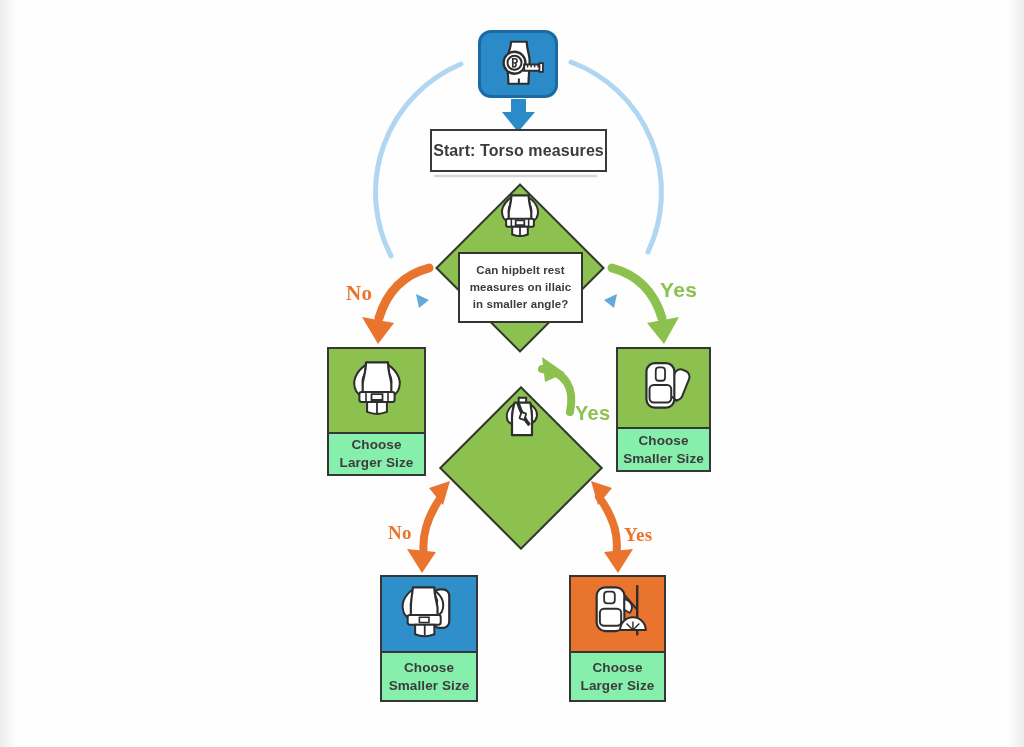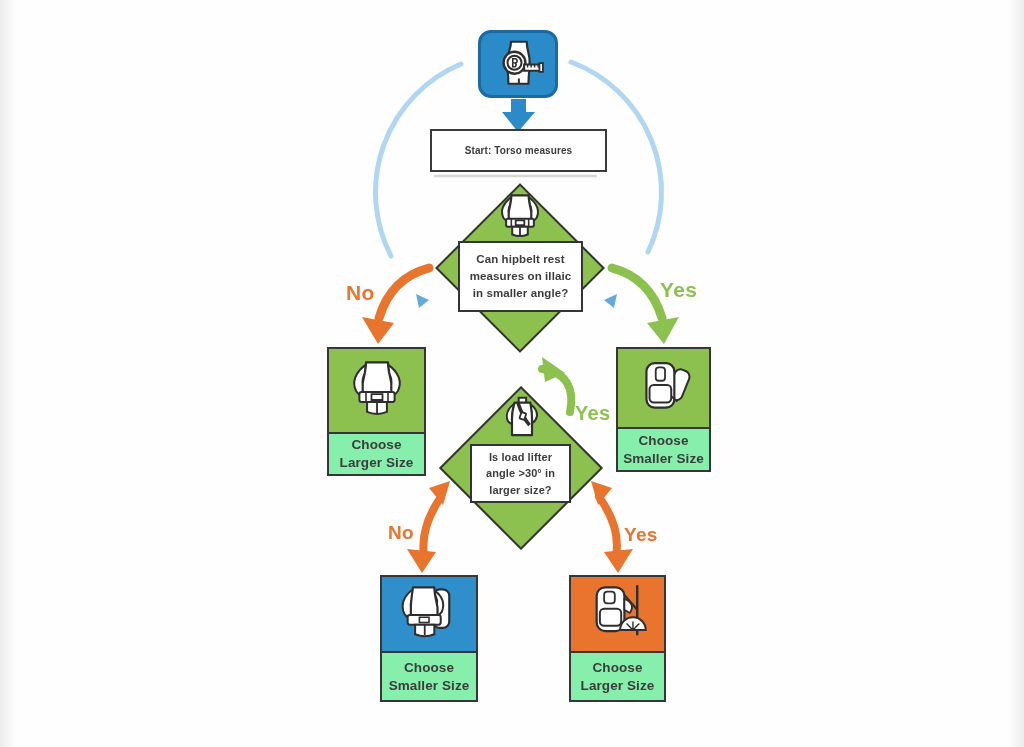--- a/index.html
+++ b/index.html
@@ -15,39 +15,39 @@
 
   .start-icon{
     left:478px;top:30px;width:80px;height:68px;z-index:2;
     background:#2b8bc9;border:3px solid #1b6aa4;border-radius:13px;
     display:flex;align-items:center;justify-content:center;box-sizing:border-box;
   }
   .start-box{
     left:430px;top:129px;width:177px;height:43px;z-index:2;box-sizing:border-box;
     background:#ffffff;border:2px solid #3a3a3a;
     display:flex;flex-direction:column;align-items:center;justify-content:center;
-    font-size:10px;font-weight:700;line-height:1.35;letter-spacing:.1px;text-align:center;
+    font-size:16px;font-weight:700;line-height:1.35;letter-spacing:.1px;text-align:center;
   }
   .diamond{
     z-index:2;box-sizing:border-box;transform:rotate(45deg);
     background:#8dc14f;border:2.5px solid #343434;
   }
   .d1{left:460px;top:208px;width:120px;height:120px;}
   .d2{left:463px;top:410px;width:116px;height:116px;}
   .dq{
     z-index:3;box-sizing:border-box;background:#ffffff;border:2px solid #343434;
     display:flex;flex-direction:column;align-items:center;justify-content:center;
     font-size:11.5px;font-weight:700;line-height:1.5;text-align:center;letter-spacing:.1px;
   }
-  .dq1{left:458px;top:241px;width:125px;height:71px;}
+  .dq1{left:458px;top:252px;width:125px;height:71px;}
   .dq2{left:470px;top:444px;width:101px;height:59px;font-size:11px;}
   .dicon{z-index:3;display:flex;align-items:center;justify-content:center;}
 
   .edge-label{z-index:3;font-weight:800;letter-spacing:.3px;}
-  .edge-label.orange{color:#e9742e;}
+  .edge-label.orange{color:#e9742e;font-family:Liberation Serif, serif;}
   .edge-label.green{color:#8dc14f;}
 
   .outcome{
     z-index:2;box-sizing:border-box;background:#86efac;border:2px solid #363636;
     display:flex;flex-direction:column;
   }
   .outcome-img{
     border-bottom:2px solid #363636;display:flex;align-items:center;justify-content:center;
   }
   .outcome-label{
@@ -172,25 +172,20 @@
   <div class="abs dicon" style="left:497px;top:395px;z-index:3">
     <svg class="ico" viewBox="0 0 60 60" width="50" height="52">
       <rect x="26" y="2" width="9" height="7" fill="#fff" stroke="#2e2e2e" stroke-width="2"></rect>
       <path d="M21 9 C13 15 10 23 13 30 C15 33 18 34 21 35 L24 29 C19 26 17 20 21 15 Z" fill="#fff" stroke="#2e2e2e" stroke-width="2" stroke-linejoin="round"></path>
       <path d="M40 10 C48 15 50 23 46 29 C44 32 41 33 39 33 L37 27 C41 25 43 19 40 14 Z" fill="#fff" stroke="#2e2e2e" stroke-width="2" stroke-linejoin="round"></path>
       <path d="M21 8 H40 C41 15 42 20 42 26 L42 47 H18 L18 26 C18 20 19 15 21 8 Z" fill="#fff" stroke="#2e2e2e" stroke-width="2.2" stroke-linejoin="round"></path>
       <path d="M25 8 C29 20 33 28 39 35" stroke="#2e2e2e" stroke-width="3.5" fill="none"></path>
       <rect x="28" y="20" width="6" height="8" rx="1" transform="rotate(20 31 24)" fill="#fff" stroke="#2e2e2e" stroke-width="1.8"></rect>
     </svg>
   </div>
-  <div class="abs dq dq2">
-    <span>Is load lifter</span>
-    <span>angle &gt;30° in</span>
-    <span>larger size?</span>
-  </div>
 
   <div class="abs edge-label green" style="left:575px;top:402px;font-size:20px">Yes</div>
   <div class="abs edge-label orange" style="left:388px;top:522px;font-size:19px">No</div>
   <div class="abs edge-label orange" style="left:624px;top:524px;font-size:19px">Yes</div>
 
   <div class="abs outcome" style="left:380px;top:575px;width:98px;height:127px">
     <div class="outcome-img" style="background:#2e8fcb;height:74px">
       <svg class="ico" viewBox="0 0 60 60" width="64" height="64">
         <rect x="34" y="7" width="15" height="36" rx="6" fill="#fff" stroke="#2e2e2e" stroke-width="2.2"></rect>
         <path d="M38 10 V40" stroke="#2e2e2e" stroke-width="1.6" fill="none"></path>

